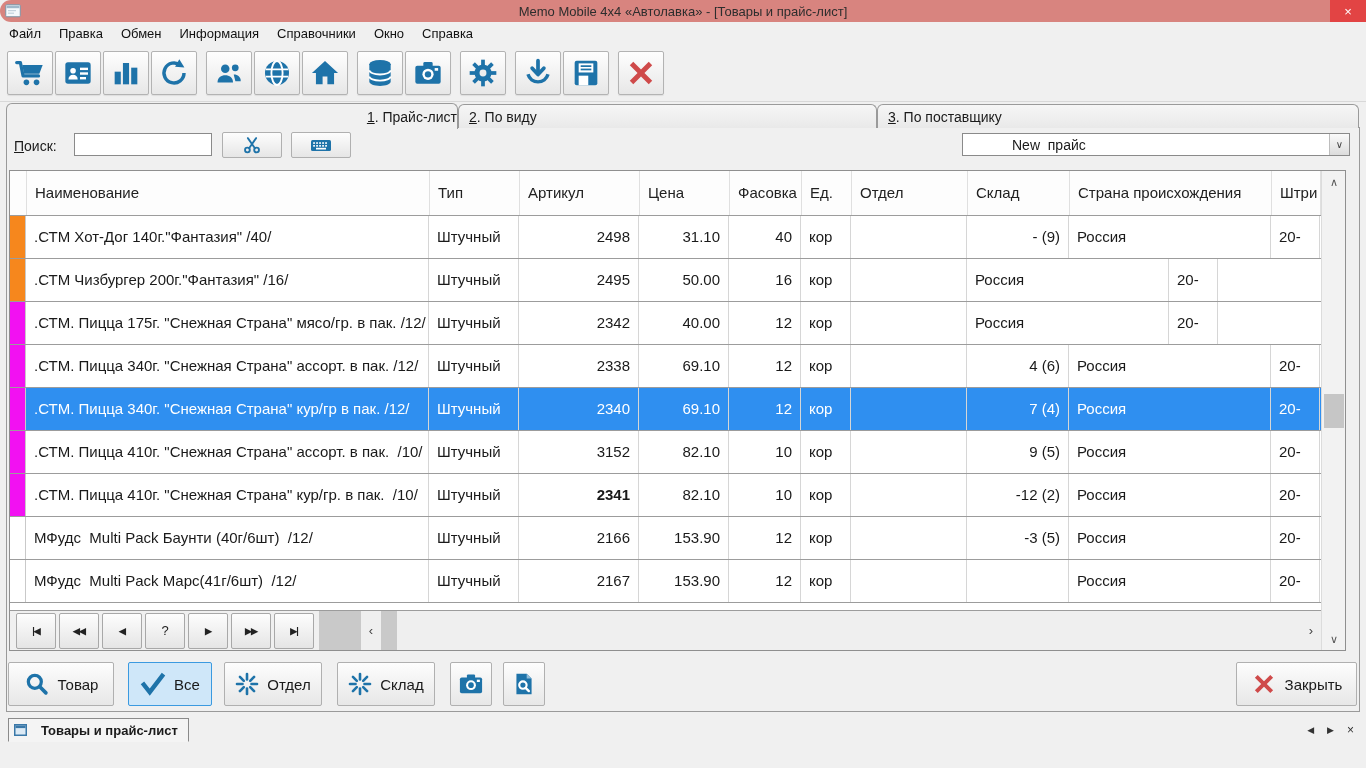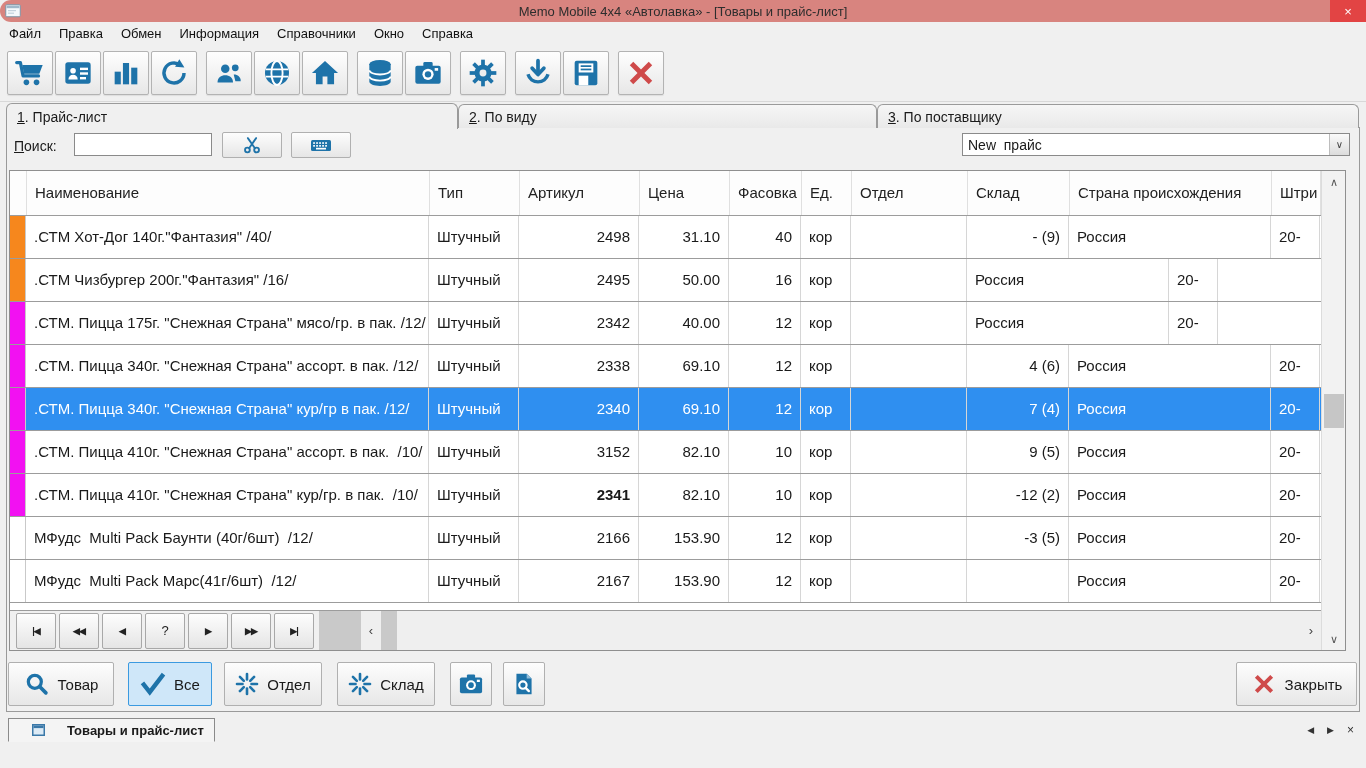--- a/index.html
+++ b/index.html
@@ -27,21 +27,21 @@
   .tab { height:24px; margin-top:1px; background:linear-gradient(#f6f6f6,#e9e9e9); border:1px solid #9a9a9a; border-bottom:none; border-top-left-radius:6px; border-top-right-radius:6px; display:flex; align-items:center; padding-left:10px; font-size:14px; color:#1a1a1a; }
   .tab.active { height:26px; margin-top:0; background:#f0f0f0; z-index:4; }
   .u { text-decoration:underline; }
 
   .panel { position:absolute; top:127px; left:6px; width:1354px; height:585px; border:1px solid #9a9a9a; background:#f0f0f0; z-index:1; }
 
   
   .search-label { position:absolute; top:138px; left:14px; font-size:14px; z-index:5; }
   .search-input { position:absolute; top:133px; left:74px; width:138px; height:23px; border:1px solid #8a8a8a; background:#fff; font-size:14px; padding:0 4px; z-index:5; font-family:"Liberation Sans",sans-serif; }
   .mini-btn { position:absolute; top:132px; height:26px; width:60px; background:linear-gradient(#fdfdfd,#e6e6e6); border:1px solid #b0b0b0; border-radius:2px; display:flex; align-items:center; justify-content:center; z-index:5; }
-  .combo { position:absolute; top:133px; left:962px; width:388px; height:23px; background:#fff; border:1px solid #8a8a8a; display:flex; align-items:center; z-index:5; }
+  .combo { position:absolute; top:133px; left:962px; width:388px; height:23px; background:#fff; border:1px solid #8a8a8a; display:flex; align-items:center; z-index:5;padding-left:44px; }
   .combo-value { flex:1; font-size:14px; padding-left:5px; white-space:pre; }
   .combo-arrow { width:20px; height:21px; border-left:1px solid #bdbdbd; background:linear-gradient(#fafafa,#dcdcdc); display:flex; align-items:center; justify-content:center; font-size:10px; color:#444; }
 
   
   .grid { position:absolute; top:170px; left:9px; width:1337px; height:481px; border:1px solid #8f8f8f; background:#fff; z-index:5; }
   .grid-main { position:absolute; top:0; left:0; right:24px; bottom:40px; overflow:hidden; background:#fff; }
   .g-header { display:flex; height:44px; background:#fdfdfd; }
   .g-hcell { border-right:1px solid #e0e0e0; font-size:15px; color:#222; line-height:44px; padding:0 8px; white-space:pre; overflow:hidden; flex-shrink:0; }
   .g-row { display:flex; height:43px; border-top:1px solid #9c9c9c; background:#fff; }
   .g-cell { border-right:1px solid #d6d6d6; font-size:15px; line-height:42px; padding:0 8px; white-space:pre; overflow:hidden; flex-shrink:0; }
@@ -61,21 +61,21 @@
   .h-arrow { width:20px; text-align:center; color:#444; font-size:13px; }
   .h-thumb { width:16px; height:39px; background:#c9c9c9; }
   .h-track { flex:1; }
 
   
   .fbtn { position:absolute; top:662px; height:44px; background:linear-gradient(#fdfdfd,#e7e7e7); border:1px solid #b0b0b0; border-radius:2px; display:flex; align-items:center; justify-content:center; gap:8px; font-size:15px; z-index:5; }
   .fbtn.active { background:#cfe7f9; border-color:#3b9ae0; }
 
   
   .mdi-row { position:absolute; top:716px; left:0; width:1366px; height:27px; background:#f0f0f0; }
-  .mdi-tab { position:absolute; left:8px; top:2px; height:24px; display:inline-flex; align-items:center; gap:22px; padding:0 10px 0 23px; background:#f4f4f4; border:1px solid #8a8a8a; border-bottom-color:#f4f4f4; font-size:13px; font-weight:bold; }
+  .mdi-tab { position:absolute; left:8px; top:2px; height:24px; display:inline-flex; align-items:center; gap:14px; padding:0 10px 0 5px; background:#f4f4f4; border:1px solid #8a8a8a; border-bottom-color:#f4f4f4; font-size:13px; font-weight:bold; }
   .mdi-ctrls { position:absolute; right:12px; top:7px; display:flex; gap:13px; font-size:9px; color:#333; align-items:center; }
 
   
   .statusbar { position:absolute; top:743px; left:0; width:1366px; height:25px; background:#ededed; border-top:1px solid #bdbdbd; }
   .spanel { position:absolute; top:4px; height:18px; border:1px solid #c0c0c0; background:#f5f5f5; font-size:12px; color:#222; line-height:16px; padding:0 5px; overflow:hidden; white-space:nowrap; }
 </style>
 </head>
 <body>
 
 <div id="screen">
@@ -201,21 +201,21 @@
         </svg>
       </div>
     <div class="tbtn">
         <svg width="32" height="32" viewBox="0 0 24 24">
           <path d="M6.2 3.6L12 9.4l5.8-5.8 2.6 2.6L14.6 12l5.8 5.8-2.6 2.6L12 14.6l-5.8 5.8-2.6-2.6L9.4 12 3.6 6.2z" fill="#cf4a4a"></path>
         </svg>
       </div>
   </div>
 
   <div class="tabs">
-    <div class="tab active" style="width:452px;">
+    <div class="tab active" style="width:452px;justify-content:flex-end;">
         <span><span class="u">1</span><span>. Прайс-лист</span></span>
       </div>
     <div class="tab" style="width:419px;">
         <span><span class="u">2</span><span>. По виду</span></span>
       </div>
     <div class="tab" style="width:482px;">
         <span><span class="u">3</span><span>. По поставщику</span></span>
       </div>
   </div>
   <div class="panel"></div>

